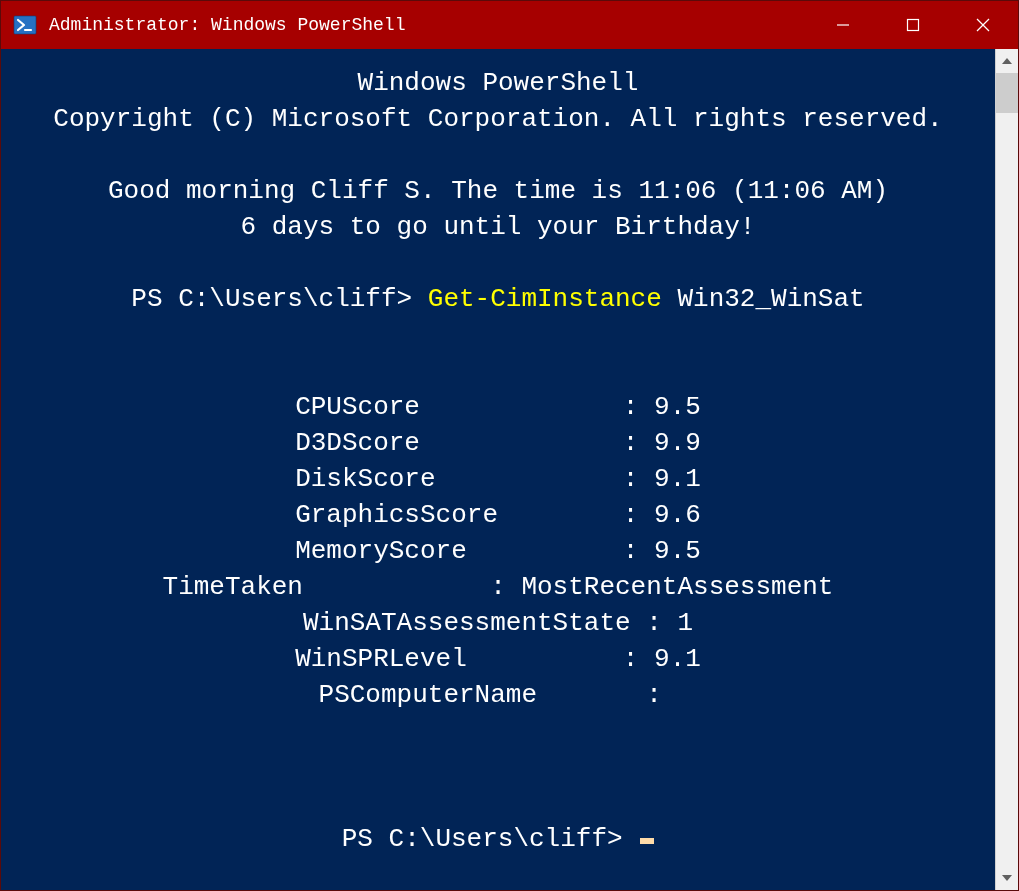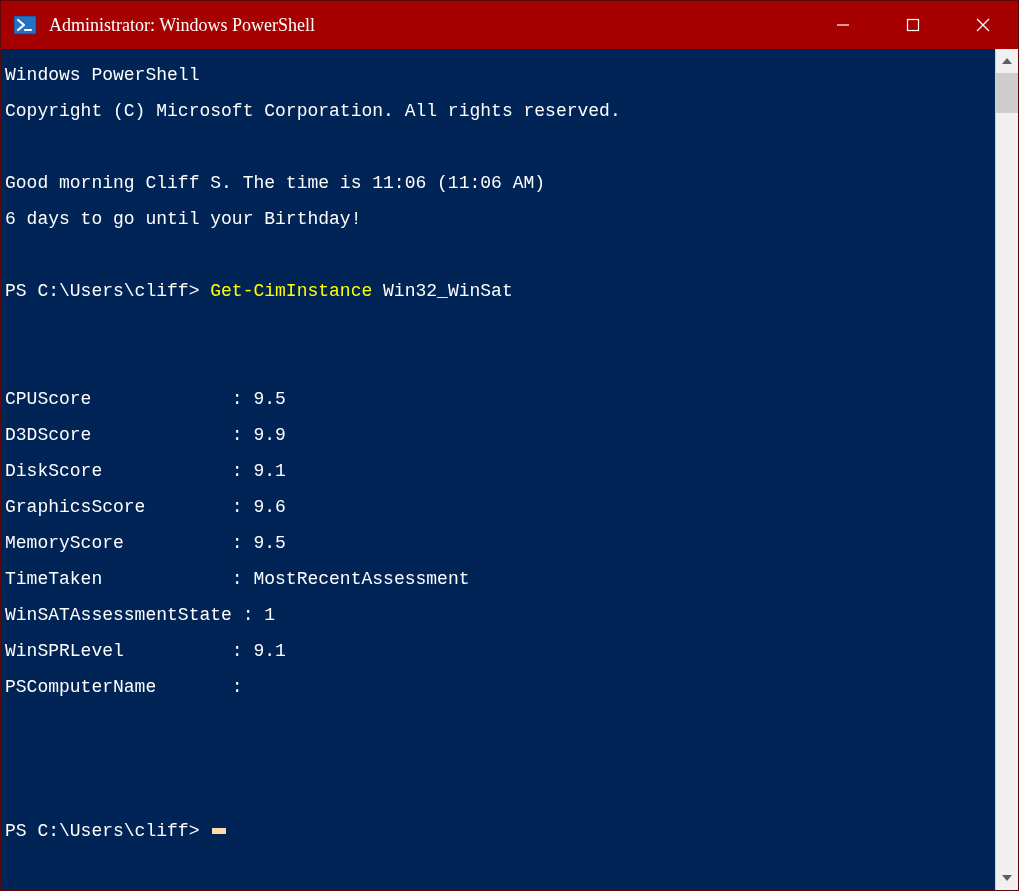--- a/index.html
+++ b/index.html
@@ -16,21 +16,21 @@
       display: flex;
       flex-direction: column;
       border: 1px solid #5a0a0a;
     }
     .titlebar {
       height: 48px;
       background: #a60000;
       display: flex;
       align-items: center;
       color: #ffffff;
-      font-family: Liberation Serif, serif;
+      font-family: Liberation Mono, monospace;
       font-size: 18px;
       flex-shrink: 0;
     }
     .titlebar .icon-wrap {
       width: 24px;
       height: 24px;
       margin-left: 12px;
       margin-right: 12px;
       flex-shrink: 0;
     }
@@ -53,26 +53,27 @@
     }
     .win-btn svg { stroke: #fff; }
     .client {
       flex: 1;
       display: flex;
       background: #012456;
       min-height: 0;
     }
     .console {
       flex: 1;
-      padding: 8px 4px 4px 4px;
+      padding: 16px 4px 4px 4px;
       color: #ffffff;
-      font-size: 18px;
+      font-size: 26px;
       line-height: 36px;
       white-space: pre;
       overflow: hidden;
+      text-align: center;
     }
     .console .cmdlet { color: #ffff00; }
     .console .cursor {
       display: inline-block;
       width: 14px;
       height: 6px;
       background: #fedba9;
       vertical-align: baseline;
       margin-left: 2px;
       position: relative;

